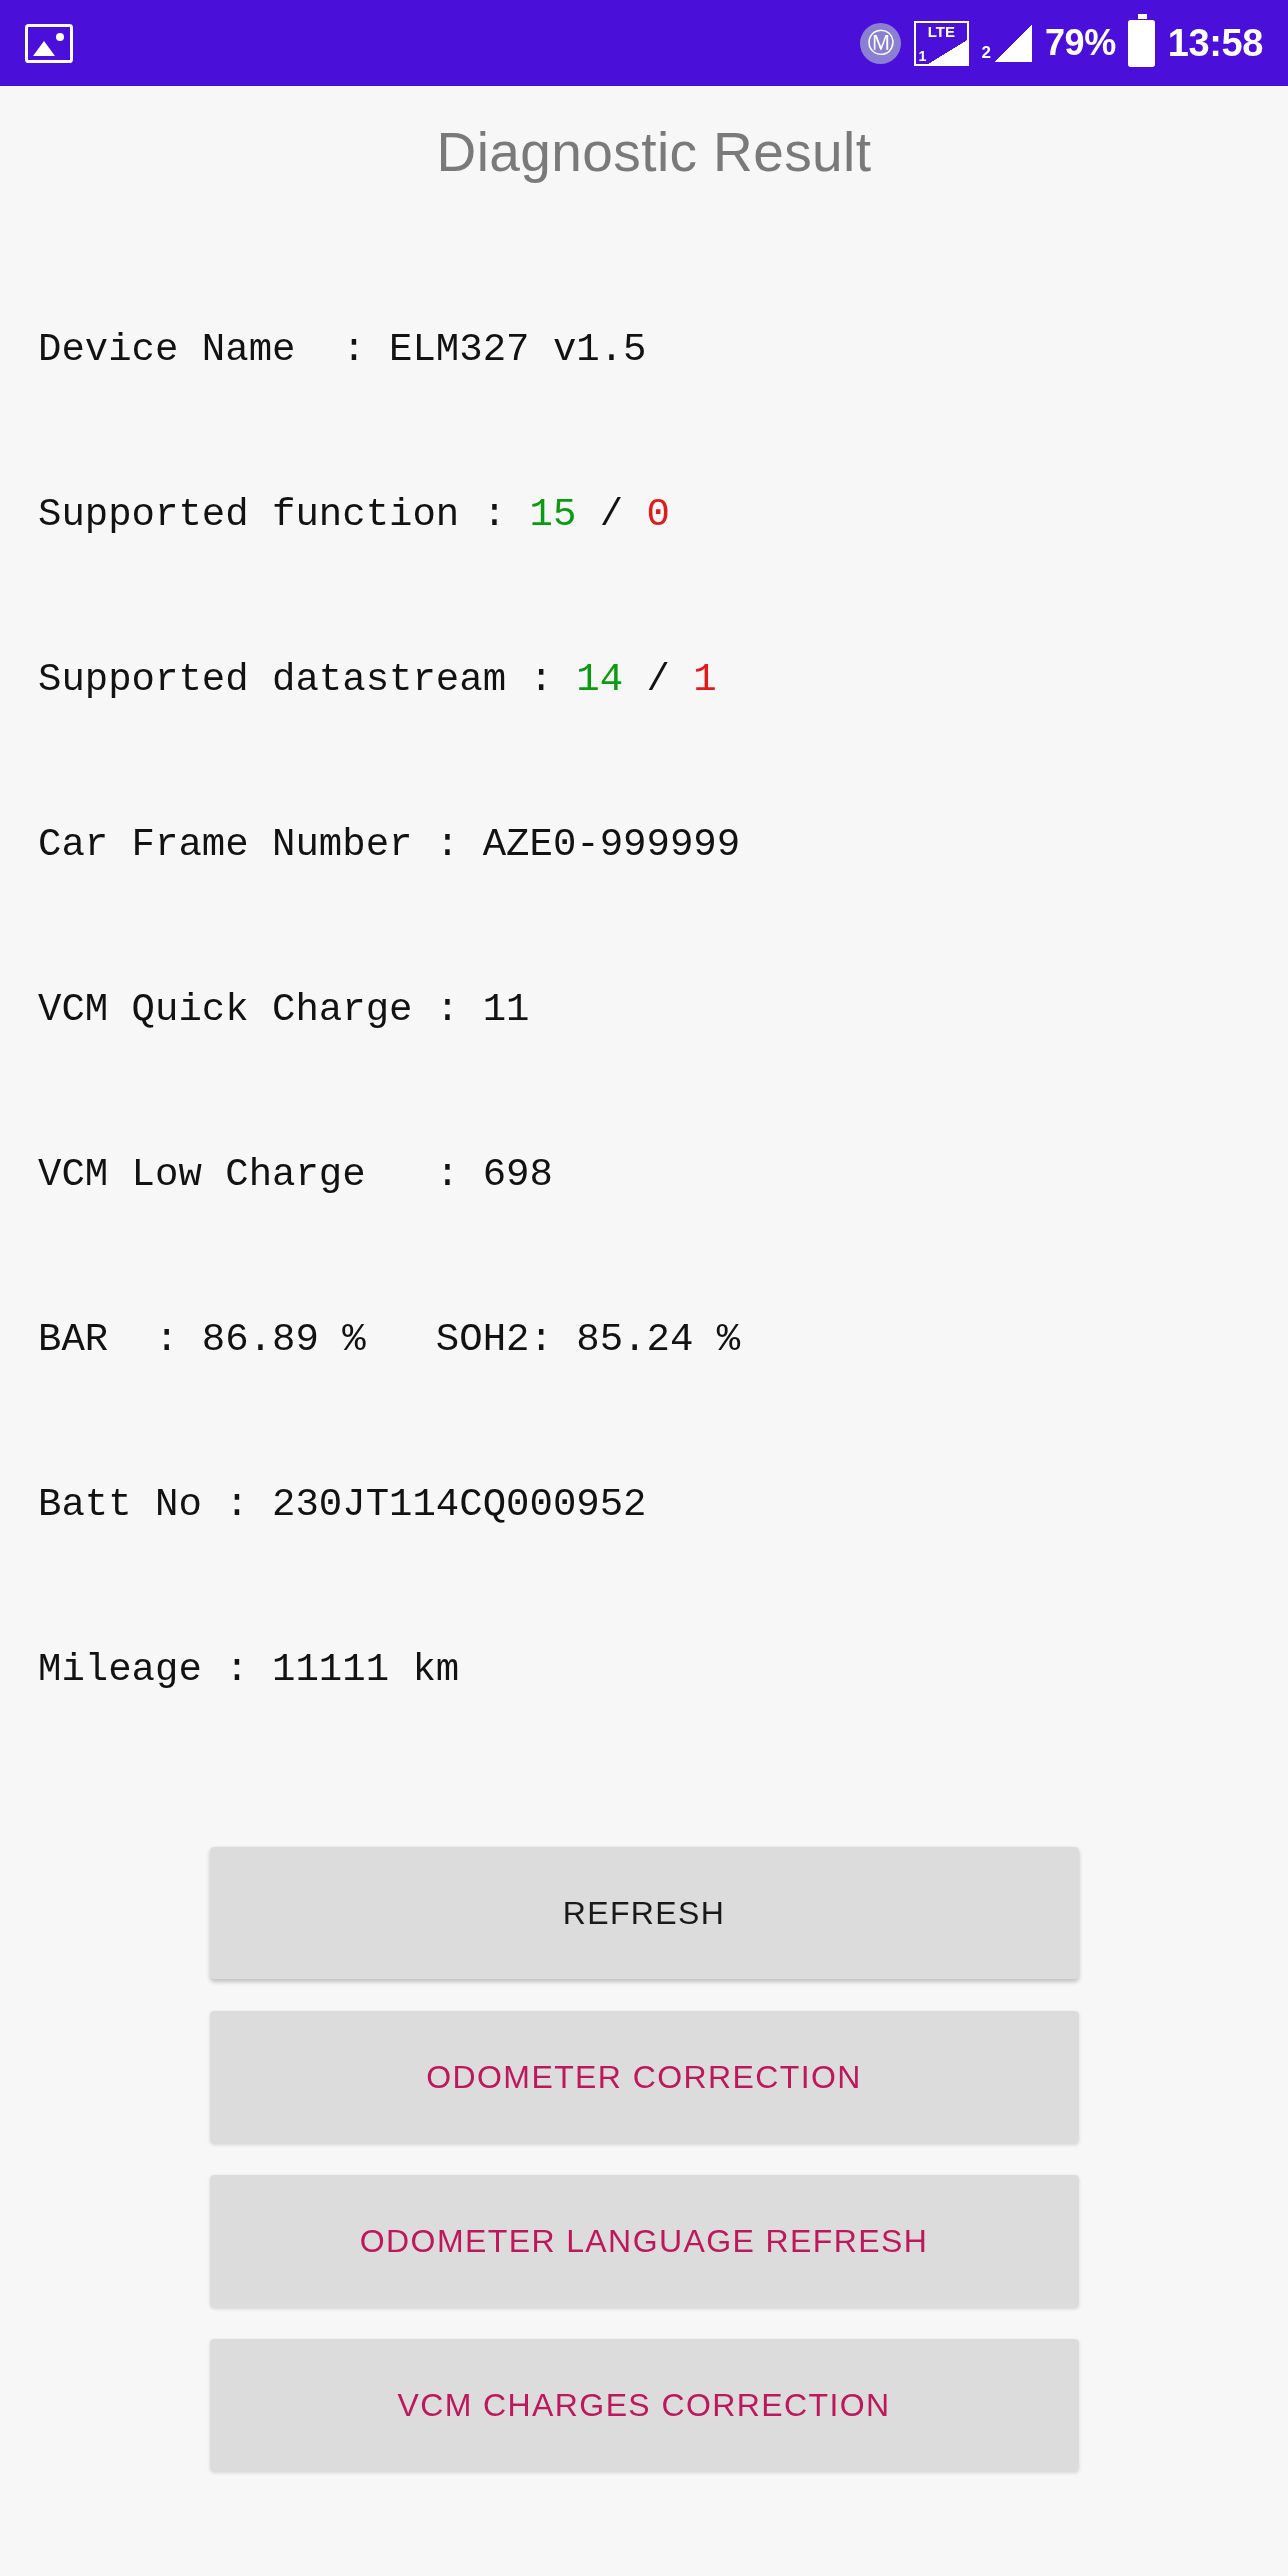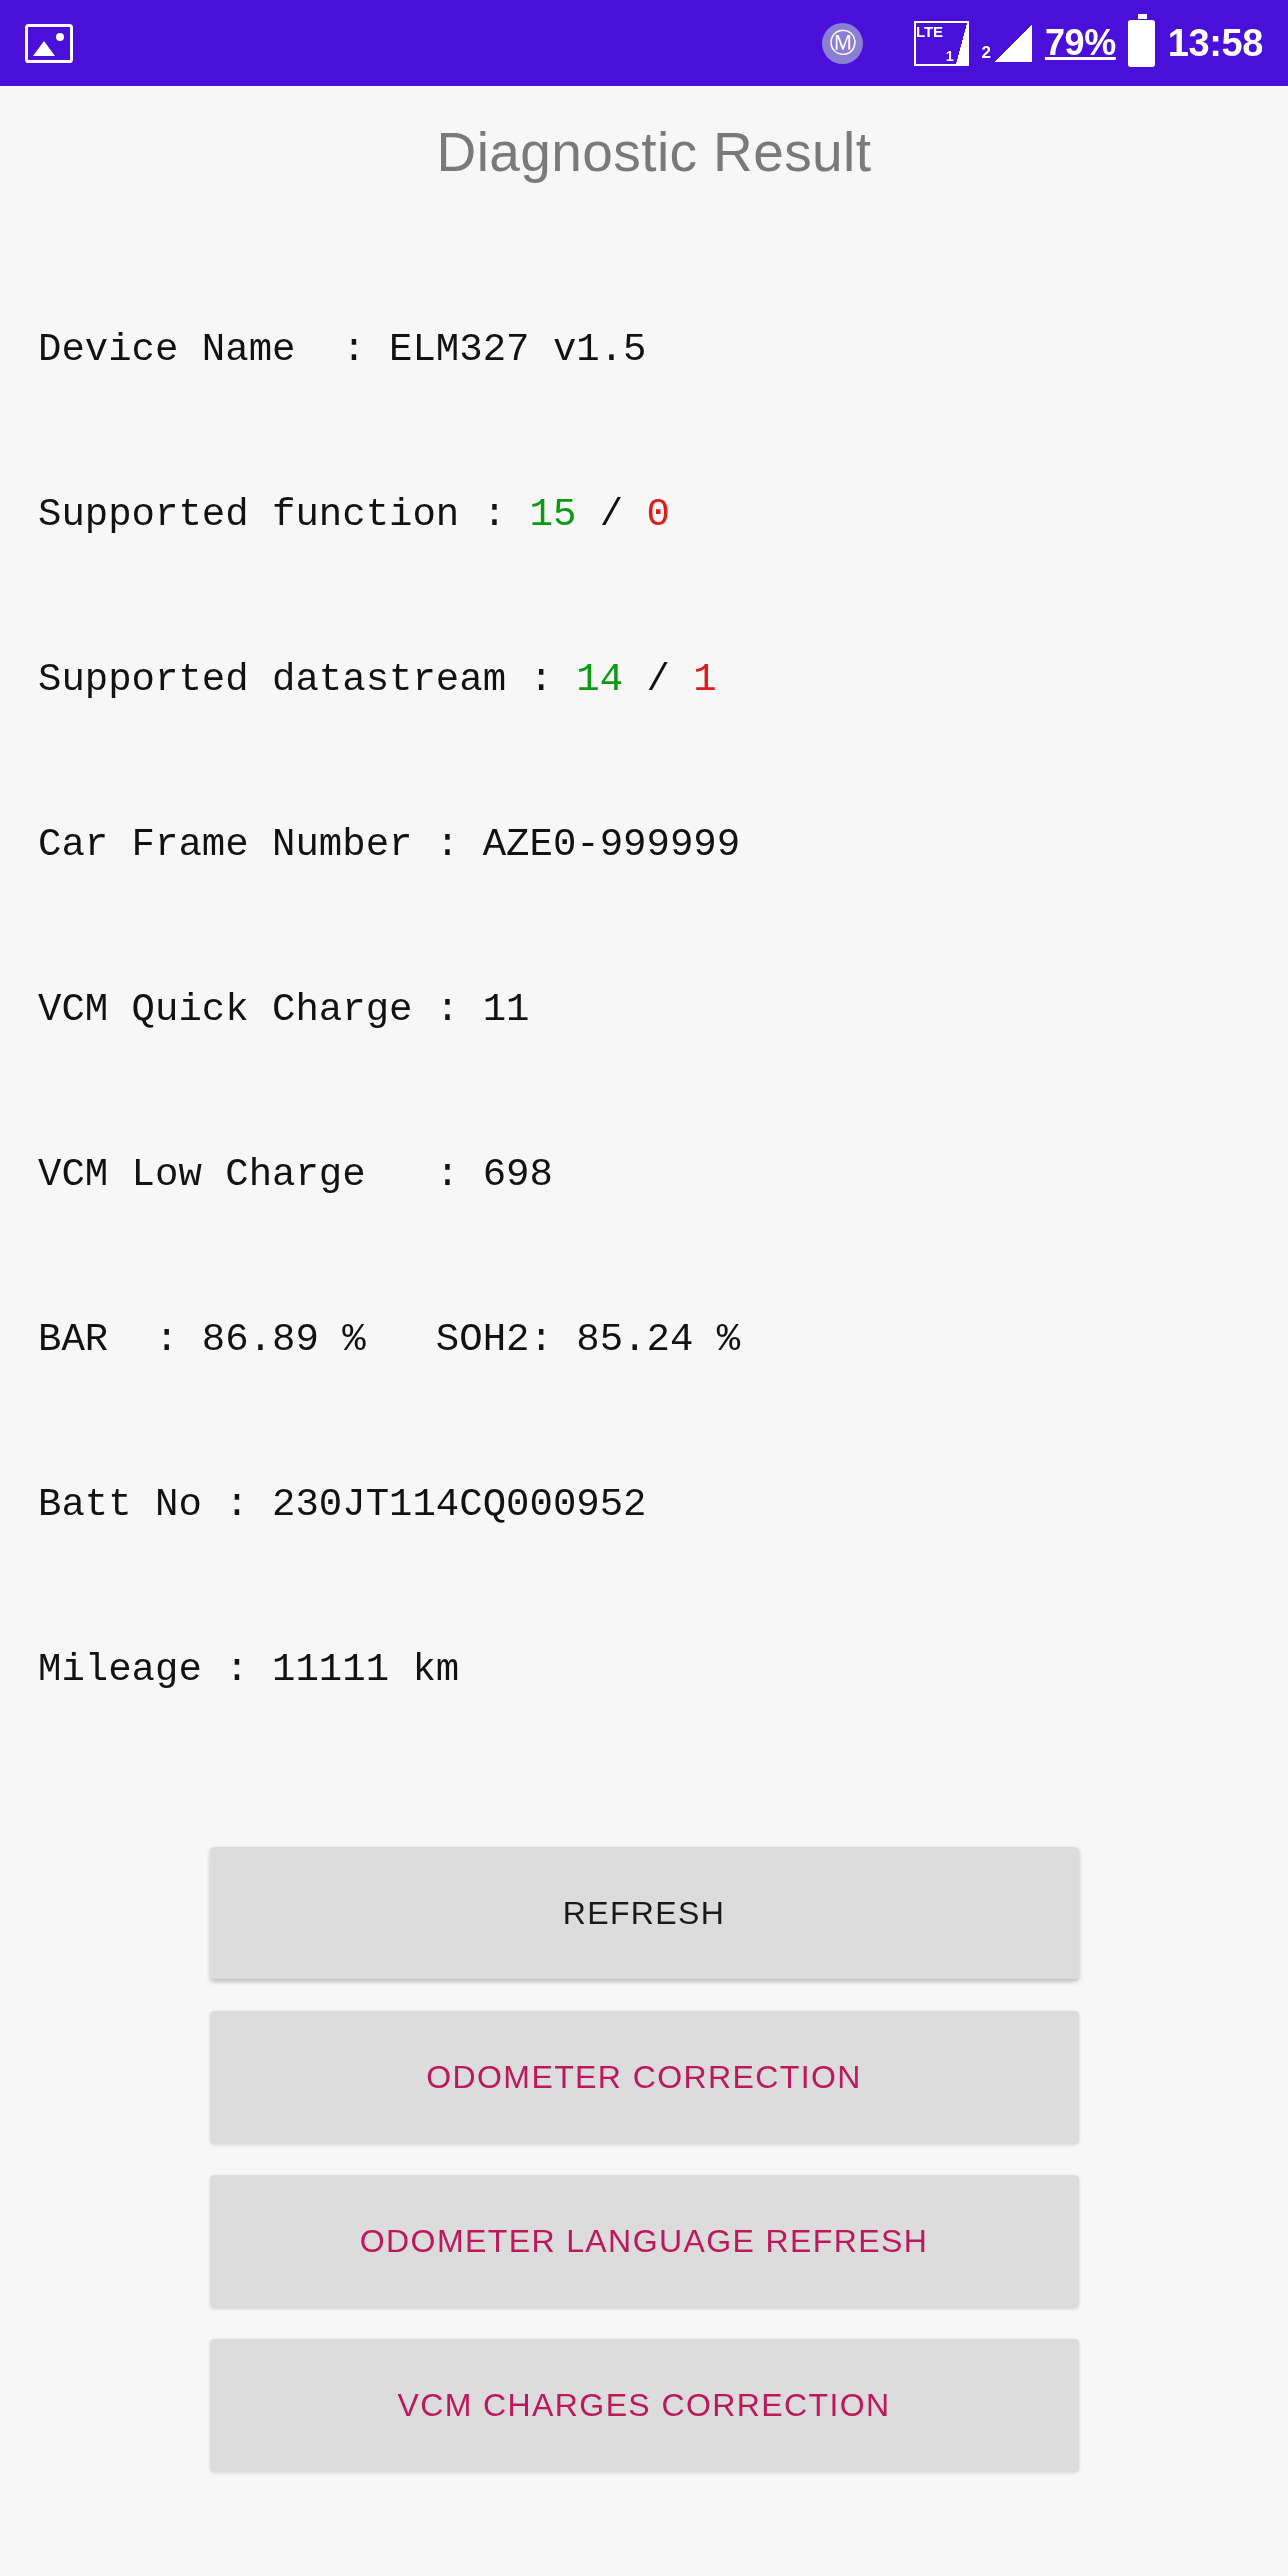--- a/index.html
+++ b/index.html
@@ -83,24 +83,23 @@
     line-height: 1;
     color: #ffffff;
   }
   .lte-icon {
     width: 55px;
     height: 45px;
     border: 2.7px solid #ffffff;
     box-sizing: border-box;
     position: relative;
     display: flex;
-    flex-direction: row;
+    flex-direction: column;
     font-size: 15px;
     color: #ffffff;
-    margin-left: 38px;
   }
   .lte-icon .lte-txt {
     font-size: 15px;
     line-height: 17px;
     text-align: center;
     font-weight: bold;
     letter-spacing: 0;
   }
   .lte-icon .lte-bottom {
     flex: 1;
@@ -131,21 +130,20 @@
   }
   .sig-tri {
     width: 38px;
     height: 38px;
     background: linear-gradient(to top left, #ffffff 49.5%, transparent 50%);
   }
   .batt-pct {
     font-size: 36px;
     font-weight: bold;
     letter-spacing: -0.4px;
-    text-decoration: underline;
   }
   .batt-icon {
     width: 27px;
     height: 47px;
     border: 3.6px solid #ffffff;
     border-radius: 2.7px;
     position: relative;
     box-sizing: border-box;
     background: #ffffff;
   }

